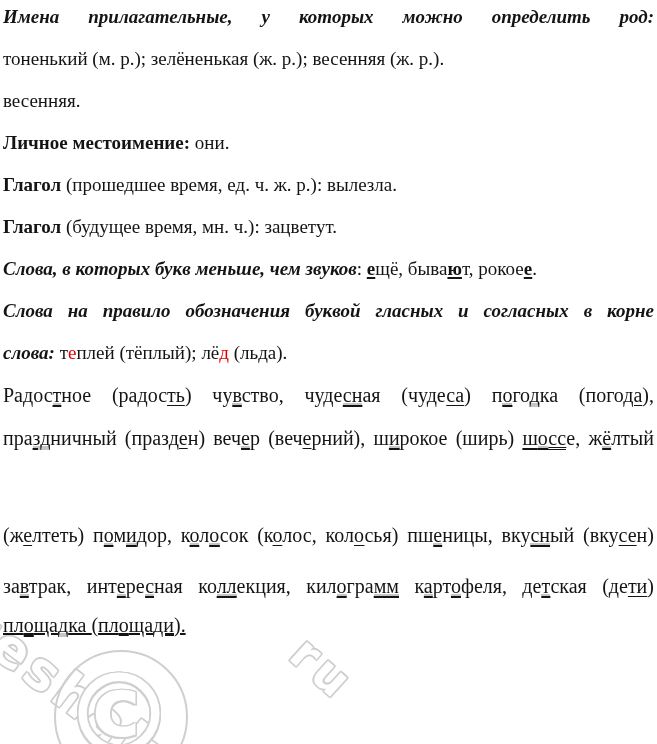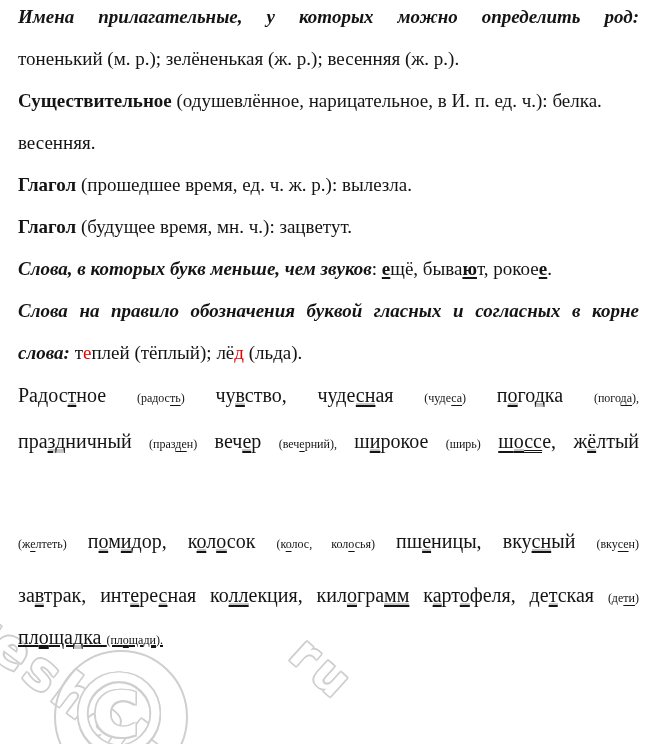--- a/index.html
+++ b/index.html
@@ -6,31 +6,31 @@
     --bg:#ffffff; --ink:#141414; --red:#e60000; --gray:#c6c6c6; --wm:#cfcfcf;
   }
   html,body{margin:0;padding:0;background:#888;}
   .page{
     position:relative; width:657px; height:744px; margin:0 auto;
     background:var(--bg); overflow:hidden;
     font-family:"Liberation Serif","DejaVu Serif",serif; color:var(--ink);
   }
   
   .doc{position:relative; z-index:2; padding:5px 3px 0 3px;}
-  .doc p{margin:18px 15px 0; font-size:19px; line-height:24px; white-space:normal;}
+  .doc p{margin:18px 0 0; font-size:19px; line-height:24px; white-space:normal;}
   .doc p:first-child{margin-top:0;}
   .doc p:nth-of-type(12){margin-top:72px;}
   .doc p:nth-of-type(13){margin-top:26px;}
   .doc p:nth-of-type(n+14){margin-top:14px;text-decoration:underline;}
   .doc p.ex{font-size:20px; line-height:25px;}
   .j{text-align:justify; text-align-last:justify;}
   .b{font-weight:700;}
   .i{font-style:italic;}
   .r{color:var(--red);}
-  .sm{font-size:12px;}
+  .sm{font-size:20px;}
   .u{text-decoration:underline; text-decoration-thickness:1.5px; text-underline-offset:3px; text-decoration-color:var(--ink);}
   .sm.u{text-decoration-thickness:1.2px; text-underline-offset:2.5px;}
   .g{padding-bottom:1px;
      background:linear-gradient(var(--gray),var(--gray)) left bottom/100% 4px no-repeat;}
   .du{text-decoration:underline; text-decoration-thickness:1.4px; text-underline-offset:2px; text-decoration-color:var(--ink);
       padding-bottom:1px;
       background:linear-gradient(var(--ink),var(--ink)) left bottom/100% 1.4px no-repeat;}
   .bu{font-weight:700; text-decoration:underline; text-decoration-thickness:2px; text-underline-offset:2px; text-decoration-color:var(--ink);}
   
   .wm{position:absolute; inset:0; z-index:1; pointer-events:none;}
@@ -53,22 +53,22 @@
 <div class="page">
   <div class="wm">
     <span class="wm-text">reshak.ru</span>
     <i class="wm-ring"></i>
     <span class="wm-copy">©</span>
     <span class="wm-frag">ru</span>
   </div>
   <div class="doc">
       <p class="j "><span class="b i">Имена прилагательные, у которых можно определить род:</span></p>
       <p class=""><span>тоненький (м. р.); зелёненькая (ж. р.); весенняя (ж. р.).</span></p>
-      <p class=""><span class="b">Существительное</span><span> (одушевлённое, нарицательное, в И. п. ед. ч.): белка.</span></p>
       <p class=""><span>весенняя.</span></p>
+      <p class=""><span class="b">Личное местоимение:</span><span> они.</span></p>
       <p class=""><span class="b">Глагол</span><span> (прошедшее время, ед. ч. ж. р.): вылезла.</span></p>
       <p class=""><span class="b">Глагол</span><span> (будущее время, мн. ч.): зацветут.</span></p>
       <p class=""><span class="b i">Слова, в которых букв меньше, чем звуков</span><span>: </span><span class="bu">е</span><span>щё, быва</span><span class="bu">ю</span><span>т, рокое</span><span class="bu">е</span><span>.</span></p>
       <p class="j "><span class="b i">Слова на правило обозначения буквой гласных и согласных в корне</span></p>
       <p class=""><span class="b i">слова:</span><span> т</span><span class="r">е</span><span>плей (тёплый); лё</span><span class="r">д</span><span> (льда).</span></p>
       <p class="j ex"><span>Радос</span><span class="u g">т</span><span>ное </span><span class="sm">(радос</span><span class="sm u">ть</span><span class="sm">)</span><span> чу</span><span class="u g">в</span><span>ство, чуде</span><span class="u g">сн</span><span>ая </span><span class="sm">(чуде</span><span class="sm u">са</span><span class="sm">)</span><span> п</span><span class="u g">о</span><span>го</span><span class="u g">д</span><span>ка </span><span class="sm">(пого</span><span class="sm u">да</span><span class="sm">),</span></p>
       <p class="j ex"><span>пра</span><span class="u g">зд</span><span>ничный </span><span class="sm">(праз</span><span class="sm u">де</span><span class="sm">н)</span><span> веч</span><span class="u g">е</span><span>р </span><span class="sm">(веч</span><span class="sm u">е</span><span class="sm">рний),</span><span> ш</span><span class="u g">и</span><span>рокое </span><span class="sm">(ширь)</span><span> </span><span class="u">ш</span><span class="u g">о</span><span class="du">сс</span><span>е, ж</span><span class="u g">ё</span><span>лтый</span></p>
       <p class="j ex"><span class="sm">(ж</span><span class="sm u">е</span><span class="sm">лтеть)</span><span> п</span><span class="u g">о</span><span>м</span><span class="u g">и</span><span>дор, к</span><span class="u g">о</span><span>л</span><span class="u g">о</span><span>сок </span><span class="sm">(к</span><span class="sm u">о</span><span class="sm">лос, кол</span><span class="sm u">о</span><span class="sm">сья)</span><span> пш</span><span class="u g">е</span><span>ницы, вку</span><span class="u g">сн</span><span>ый </span><span class="sm">(вку</span><span class="sm u">се</span><span class="sm">н)</span></p>
       <p class="j ex"><span>за</span><span class="u g">в</span><span>трак, инт</span><span class="u g">е</span><span>ре</span><span class="u g">с</span><span>ная ко</span><span class="u g">лл</span><span>екция, кил</span><span class="u g">о</span><span>гра</span><span class="u g">мм</span><span> к</span><span class="u g">а</span><span>рт</span><span class="u g">о</span><span>феля, де</span><span class="u g">т</span><span>ская </span><span class="sm">(де</span><span class="sm u">ти</span><span class="sm">)</span></p>
       <p class="ex"><span>пл</span><span class="u g">о</span><span>ща</span><span class="u g">д</span><span>ка </span><span class="sm">(пл</span><span class="sm u">о</span><span class="sm">ща</span><span class="sm u">ди</span><span class="sm">).</span></p>

